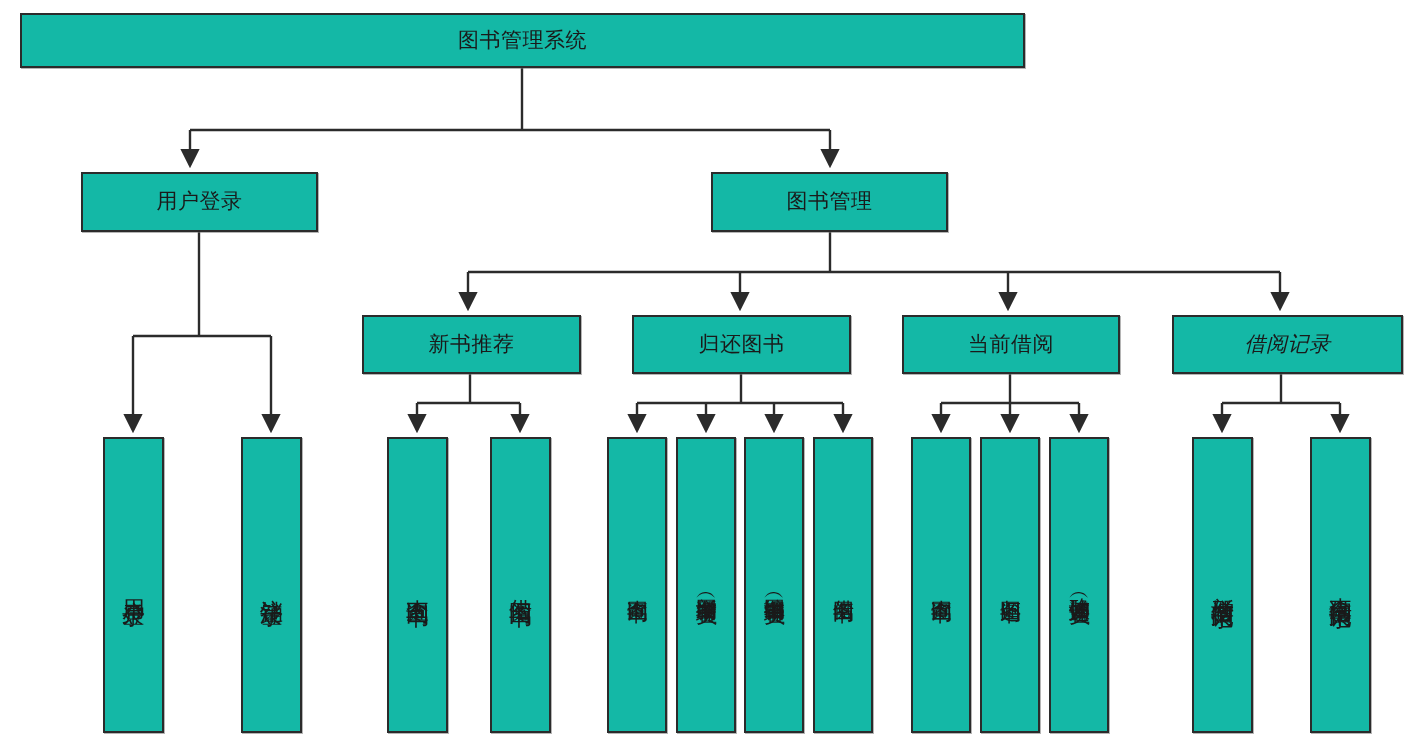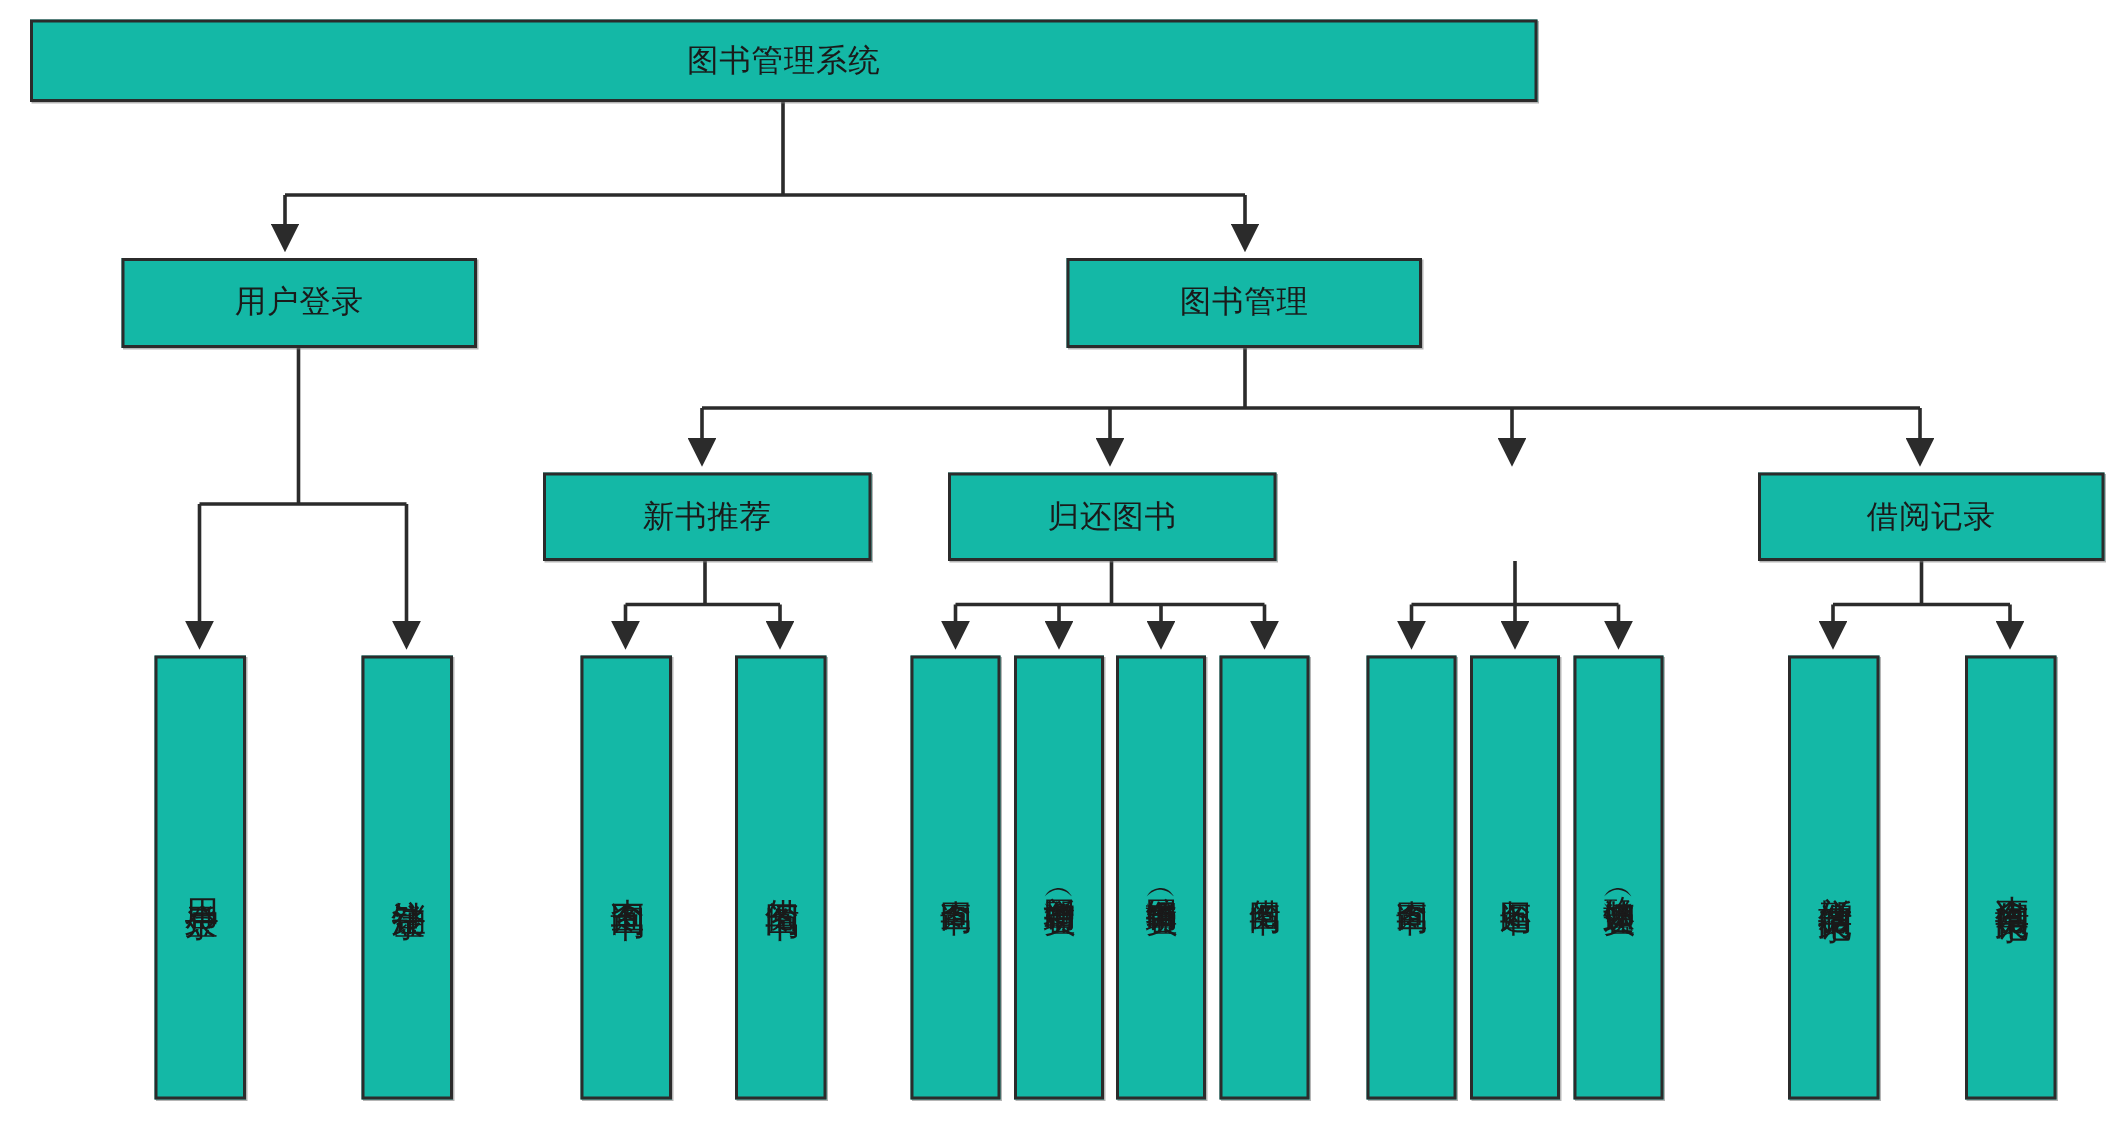--- a/index.html
+++ b/index.html
@@ -137,21 +137,24 @@
   <div class="node horiz" style="left:711px; top:172px; width:237px; height:60px;">
     <span class="node-label">图书管理</span>
   </div>
 
   <div class="node horiz" style="left:362px; top:315px; width:219px; height:59px;">
     <span class="node-label">新书推荐</span>
   </div>
   <div class="node horiz" style="left:632px; top:315px; width:219px; height:59px;">
     <span class="node-label">归还图书</span>
   </div>
-  <div class="node horiz" style="left:1172px; top:315px; width:231px; height:59px;">
+  <div class="node horiz" style="left:902px; top:315px; width:218px; height:59px;">
+    <span class="node-label">当前借阅</span>
+  </div>
+  <div class="node horiz" style="left:1172px; top:315px; width:231px; height:59px;font-style:italic;">
     <span class="node-label">借阅记录</span>
   </div>
 
   <div class="node vert" style="left:103px; top:437px; width:61px; height:296px;">
     <span class="node-label">用户登录</span>
   </div>
   <div class="node vert" style="left:241px; top:437px; width:61px; height:296px;">
     <span class="node-label">注销登录</span>
   </div>
 

